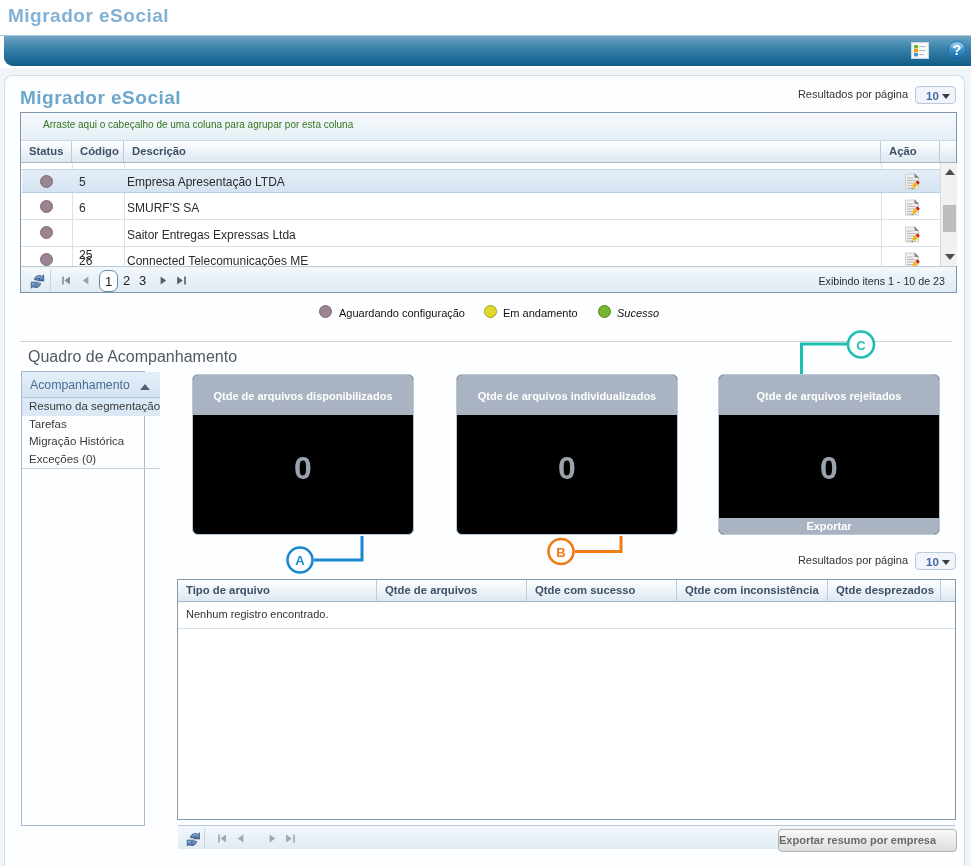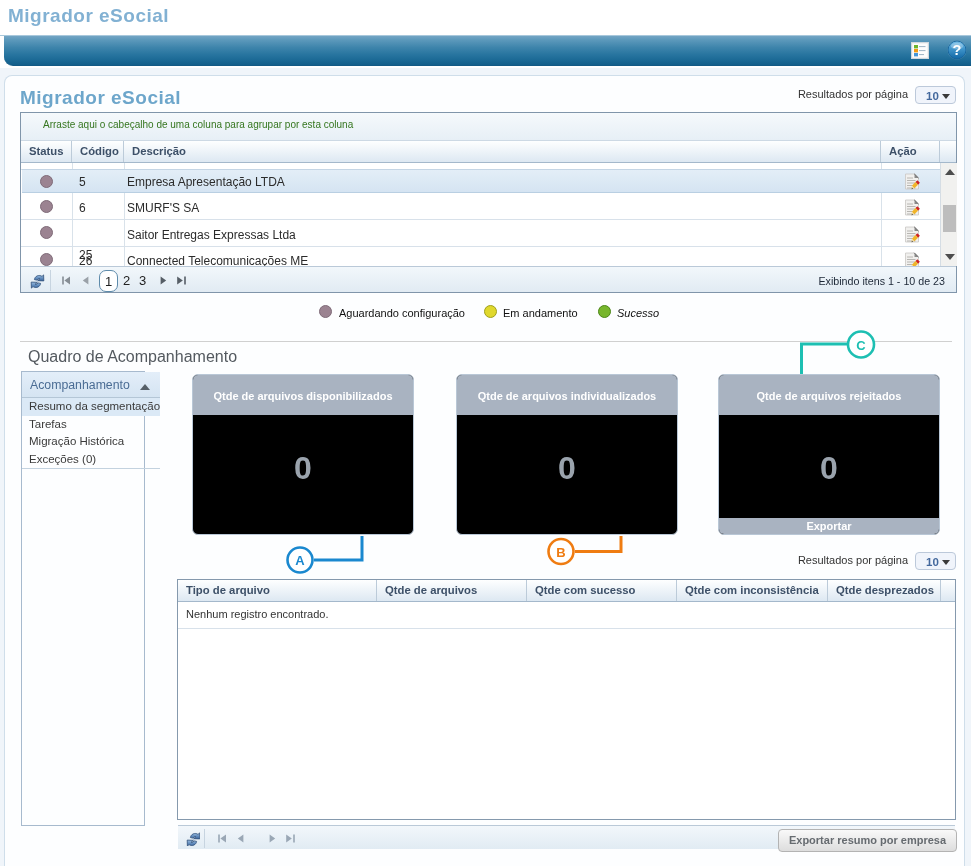--- a/index.html
+++ b/index.html
@@ -58,21 +58,21 @@
 #sbitems-border { position:absolute; left:0; top:96px; width:138px; height:1px; background:#c3d2df; }
 
 .card { position:absolute; top:374px; width:222px; height:161px; background:#000000; border:1px solid #b9c7d6; border-radius:6px; }
 .cardhead { position:absolute; left:0; top:0; width:100%; height:40px; background:#a9b3c1; border-radius:5px 5px 0 0; color:#fff; font-weight:bold; font-size:11px; text-align:center; line-height:42px; }
 .cardzero { position:absolute; left:0; top:450px; width:222px; text-align:center; font-size:32px; font-weight:bold; color:#9aa3ad; }
 .cardfoot { position:absolute; left:0; bottom:0; width:100%; height:16px; background:#a9b3c1; border-radius:0 0 5px 5px; color:#fff; font-weight:bold; font-size:11px; text-align:center; line-height:16px; }
 
 #t2 { left:177px; top:579px; width:779px; height:241px; border:1px solid #8599ad; background:#fff; }
 #t2head { position:absolute; left:0; top:0; width:777px; height:22px; background:linear-gradient(to bottom,#feffff,#dde8f2); border-bottom:1px solid #a4b8cb; }
 #t2row { position:absolute; left:0; top:22px; width:777px; height:27px; border-bottom:1px solid #d8e1ea; font-size:11px; color:#333; line-height:25px; padding-left:8px; }
-#btn { left:778px; top:829px; width:179px; height:23px; background:linear-gradient(to bottom,#f9f9f9,#dddddd); border:1px solid #b3b3b3; border-radius:4px; text-align:center; font-size:11px; font-weight:bold; color:#666b70; line-height:21px; }
+#btn { left:778px; top:829px; width:179px; height:23px; background:linear-gradient(to bottom,#f9f9f9,#dddddd); border:1px solid #b3b3b3; border-radius:4px; font-size:11px; font-weight:bold; color:#666b70; line-height:21px; }
 </style>
 </head>
 <body>
 <div id="page">
 <svg width="0" height="0" style="position:absolute">
 <defs>
 <g id="ic-edit">
   <path d="M1.5 1 h9 l4 4 v11 h-13 z" fill="#f1f0ee" stroke="#c9c7c4" stroke-width="0.8"></path>
   <path d="M10.5 1 l4 4 h-4 z" fill="#8a8a8a"></path>
   <path d="M10.2 0.8 l4.3 4.3" stroke="#6e6e6e" stroke-width="1"></path>

